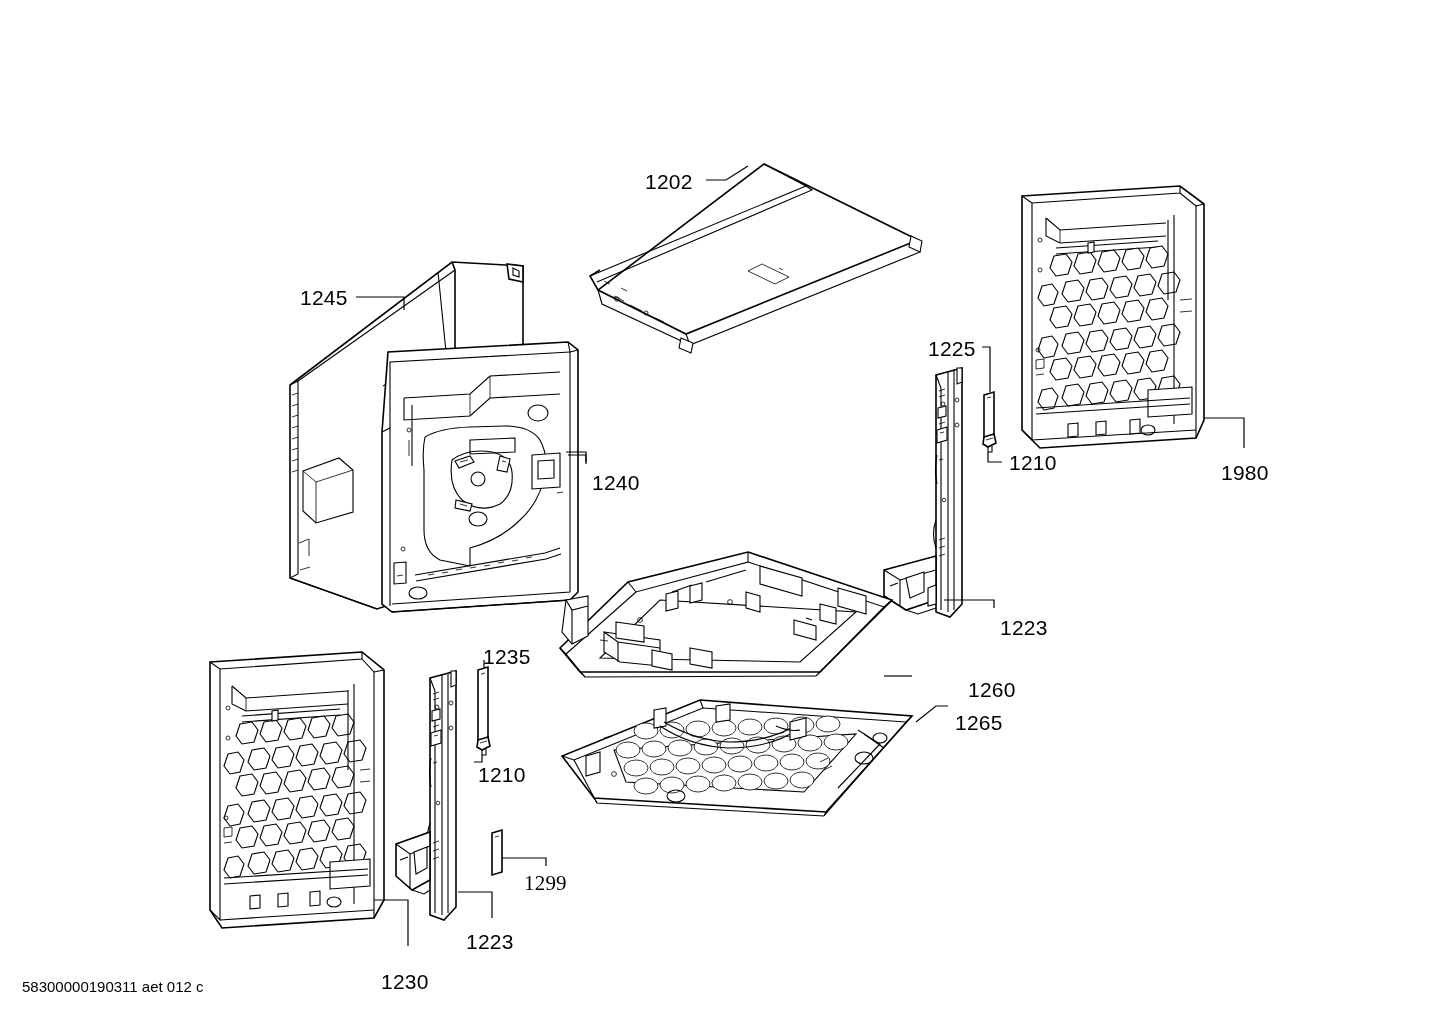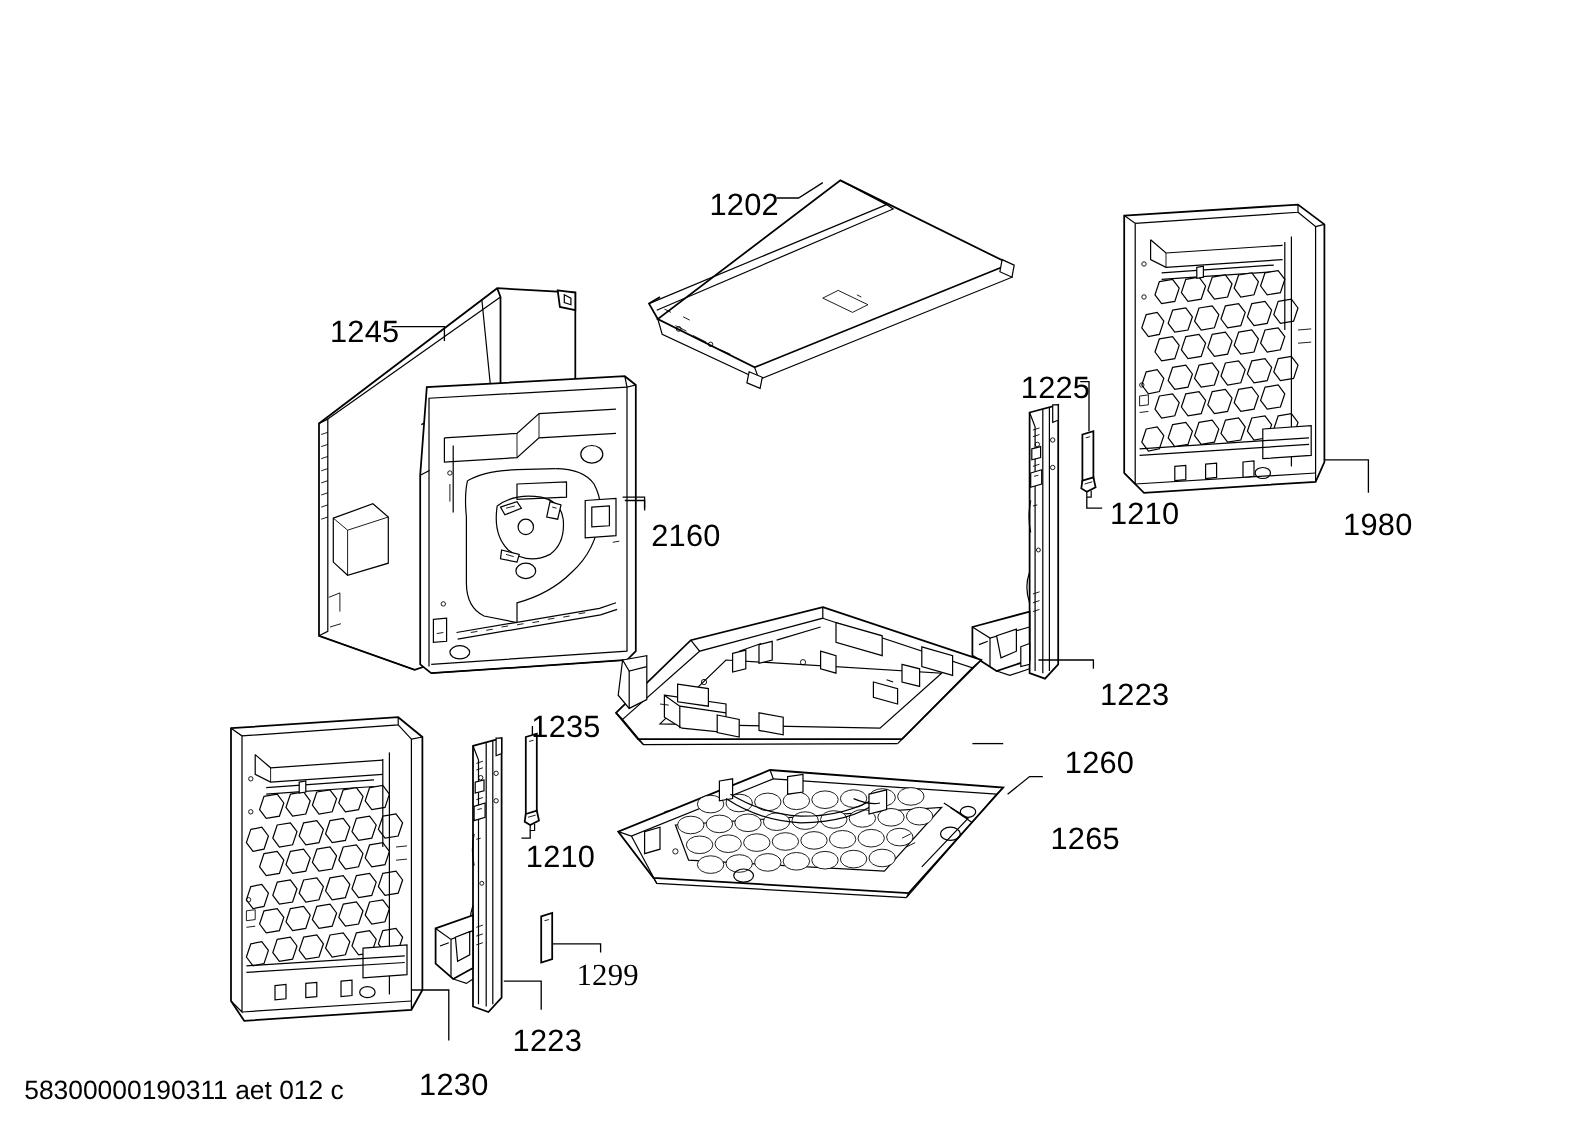--- a/index.html
+++ b/index.html
@@ -1,21 +1,21 @@
 <!DOCTYPE html>
 <html><head>
 <meta charset="utf-8">
 <style>
   html,body{margin:0;padding:0;background:#ffffff;}
   body{width:1442px;height:1019px;overflow:hidden;
        font-family:"Liberation Sans", sans-serif;color:#000;}
   #sheet{position:relative;width:1442px;height:1019px;background:#fff;}
   svg{display:block;}
-  .lbl{position:absolute;font-size:28px;letter-spacing:.2px;color:#000;white-space:nowrap;}
-  #footer{position:absolute;left:22px;top:978px;font-size:24px;white-space:nowrap;}
+  .lbl{position:absolute;font-size:21px;letter-spacing:.2px;color:#000;white-space:nowrap;}
+  #footer{position:absolute;left:22px;top:978px;font-size:15px;white-space:nowrap;}
   .ln{stroke:#000;fill:none;}
   .t1{stroke-width:1.6;}
   .t2{stroke-width:1.1;}
   .t3{stroke-width:.8;}
   .fw{fill:#ffffff;}
   .lead{stroke:#000;stroke-width:1.2;fill:none;}
 </style>
 </head>
 <body>
 
@@ -515,27 +515,27 @@
       <path class="lead" d="M484 660 L484 668"></path>
       <path class="lead" d="M482 755 L482 762 L474 762"></path>
       <path class="lead" d="M502 858 L546 858 L546 866"></path>
       <path class="lead" d="M458 892 L492 892 L492 918"></path>
       <path class="lead" d="M374 900 L408 900 L408 946"></path>
     </g>
   </svg>
 
   <div class="lbl" style="left:300px;top:286px;">1245</div>
   <div class="lbl" style="left:645px;top:170px;">1202</div>
-  <div class="lbl" style="left:592px;top:471px;">2160</div>
+  <div class="lbl" style="left:592px;top:471px;">1240</div>
   <div class="lbl" style="left:928px;top:337px;">1225</div>
   <div class="lbl" style="left:1009px;top:451px;">1210</div>
   <div class="lbl" style="left:1221px;top:461px;">1980</div>
   <div class="lbl" style="left:1000px;top:616px;">1223</div>
   <div class="lbl" style="left:920px;top:678px;margin-left:48px;">1260</div>
-  <div class="lbl" style="left:955px;top:747px;">1265</div>
+  <div class="lbl" style="left:955px;top:711px;">1265</div>
   <div class="lbl" style="left:483px;top:645px;">1235</div>
   <div class="lbl" style="left:478px;top:763px;">1210</div>
   <div class="lbl" style="left:524px;top:871px;font-family:Liberation Serif, serif;">1299</div>
   <div class="lbl" style="left:466px;top:930px;">1223</div>
   <div class="lbl" style="left:381px;top:958px;margin-top:12px;">1230</div>
 
   <div id="footer">58300000190311 aet 012 c</div>
 </div>
 
 </body></html>

